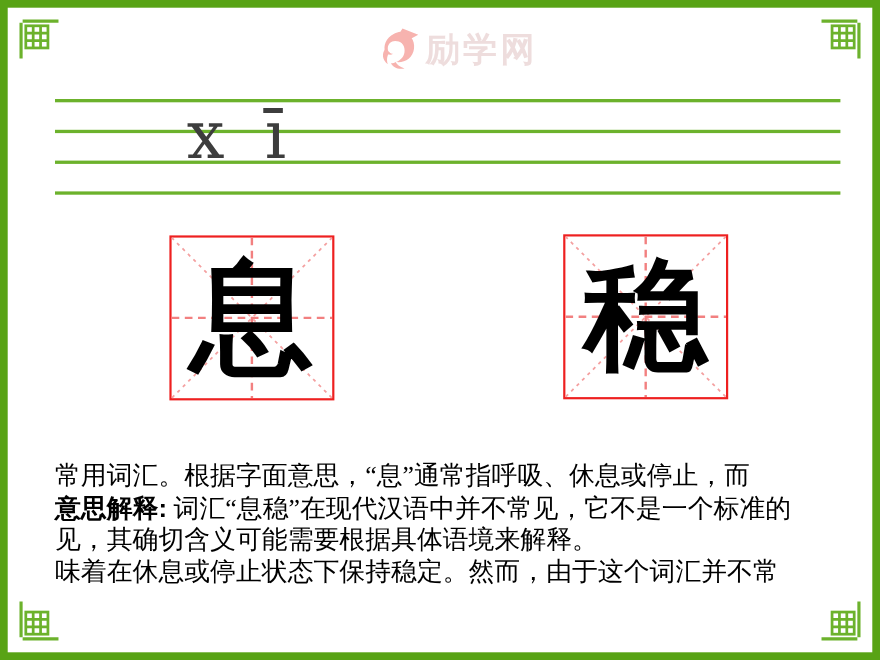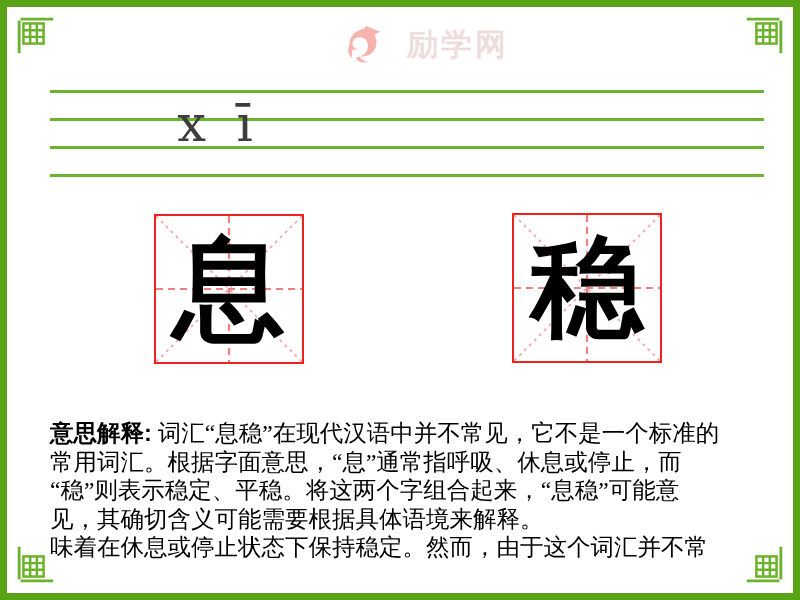--- a/index.html
+++ b/index.html
@@ -19,36 +19,36 @@
     border:7px solid var(--green);background:#ffffff;overflow:hidden;
     font-family:"Liberation Sans",sans-serif;
   }
   
   .corner{position:absolute;width:46px;height:46px;}
   .corner.tl{left:4px;top:4px;}
   .corner.tr{right:4px;top:4px;transform:scaleX(-1);}
   .corner.bl{left:4px;bottom:4px;transform:scaleY(-1);}
   .corner.br{right:4px;bottom:4px;transform:scale(-1,-1);}
   
-  .logo{position:absolute;left:336px;top:16px;display:flex;align-items:center;gap:22px;}
+  .logo{position:absolute;left:336px;top:16px;display:flex;align-items:center;gap:2px;}
   .logo-icon{width:42px;height:44px;}
   .logo-text{
     font-size:31px;font-weight:bold;color:var(--pink-text);
     letter-spacing:3px;font-family:"Liberation Sans",sans-serif;
   }
   
   .pline{position:absolute;left:43px;width:714px;height:3px;background:var(--green-light);}
   .pline.l1{top:83px;}
   .pline.l2{top:111px;}
   .pline.l3{top:139px;}
   .pline.l4{top:167px;}
   .syllable{
     position:absolute;top:88px;height:60px;line-height:58px;width:300px;
     text-align:center;font-family:"DejaVu Serif","Liberation Serif",serif;
-    font-size:51px;color:var(--pinyin-ink);word-spacing:0.28em;
+    font-size:61px;color:var(--pinyin-ink);word-spacing:0.28em;
   }
   .syllable.s1{left:58px;}
   .syllable.s2{left:417px;}
   
   .tianzige{
     position:absolute;width:150px;height:150px;box-sizing:border-box;
     border:2px solid var(--red);background:#fff;
   }
   .tianzige.b1{left:147px;top:207px;}
   .tianzige.b2{left:505px;top:206px;}
@@ -142,20 +142,19 @@
     <svg viewBox="0 0 146 146">
       <g fill="none">
         <path d="M0 0 L146 146 M146 0 L0 146" stroke="#f4a0a0" stroke-width="1.6" stroke-dasharray="3 4"></path>
         <path d="M73 0 V146 M0 73 H146" stroke="#f28080" stroke-width="2.2" stroke-dasharray="7 5"></path>
       </g>
     </svg>
     <div class="hanzi">稳</div>
   </div>
 
   <div class="expl">
+    <div class="expl-line">常用词汇。根据字面意思，“息”通常指呼吸、休息或停止，而</div>
     <div class="expl-line"><span class="expl-label">意思解释:</span><span>词汇“息稳”在现代汉语中并不常见，它不是一个标准的</span></div>
-    <div class="expl-line">常用词汇。根据字面意思，“息”通常指呼吸、休息或停止，而</div>
-    <div class="expl-line">“稳”则表示稳定、平稳。将这两个字组合起来，“息稳”可能意</div>
     <div class="expl-line">见，其确切含义可能需要根据具体语境来解释。</div>
     <div class="expl-line">味着在休息或停止状态下保持稳定。然而，由于这个词汇并不常</div>
   </div>
 
 </div>
 
 </body></html>

